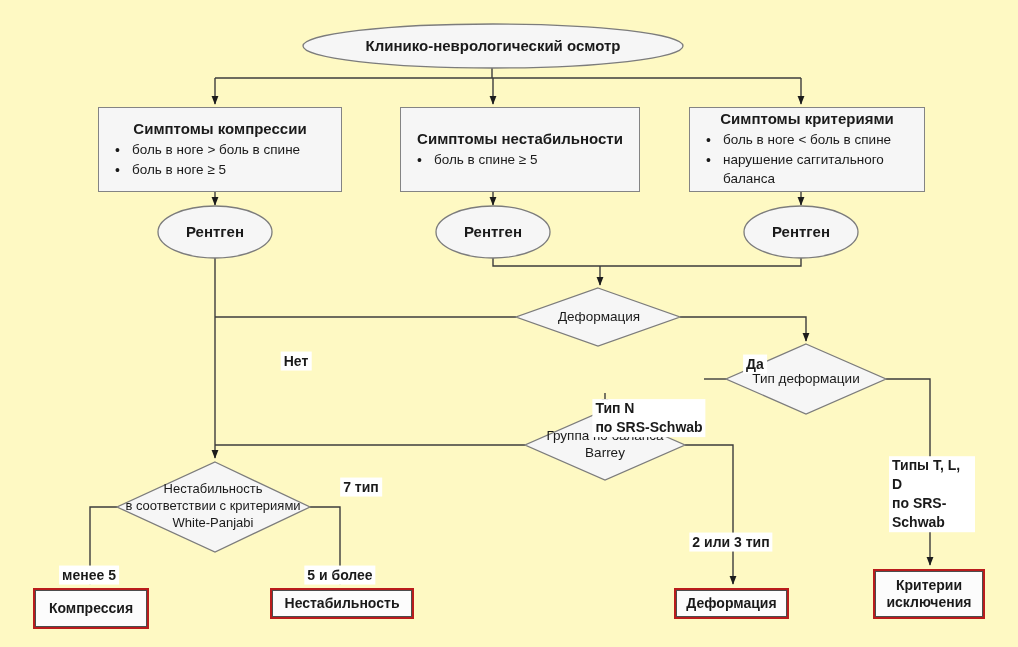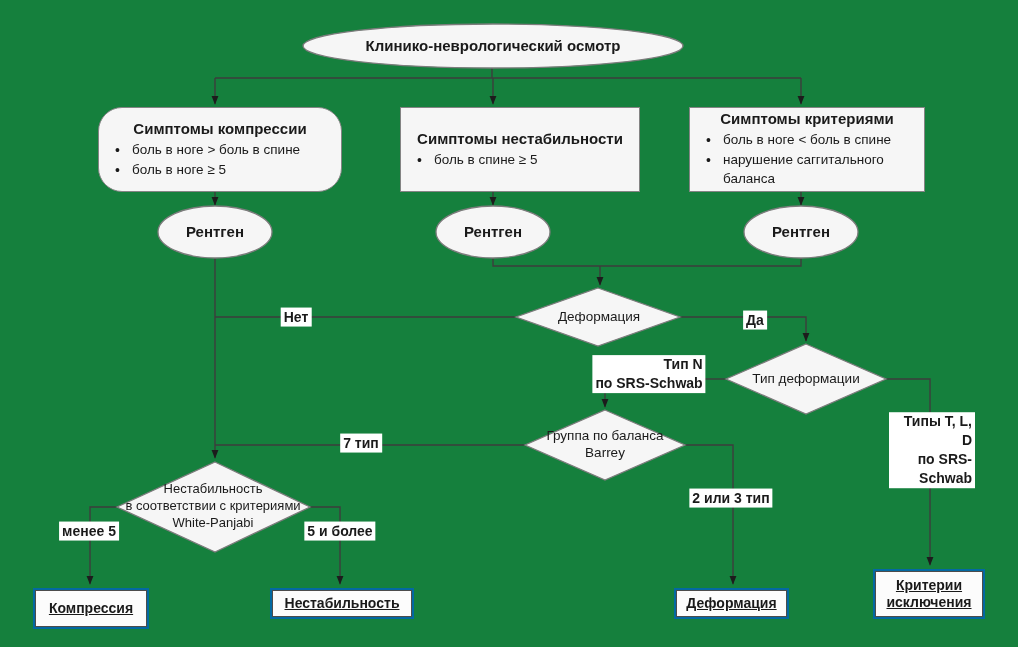--- a/index.html
+++ b/index.html
@@ -1,20 +1,20 @@
 <!DOCTYPE html>
 <html><head>
 <meta charset="utf-8">
 <style>
   html, body { margin: 0; padding: 0; background: #ffffff; }
   #canvas {
     position: relative;
     width: 1018px;
     height: 647px;
-    background: #15803d;
+    background: #fef9c3;
     font-family: "Liberation Sans", sans-serif;
     color: #1a1a1a;
     overflow: hidden;
   }
   #wires { position: absolute; left: 0; top: 0; width: 1018px; height: 647px; }
 
   
   .clabel {
     position: absolute;
     transform: translate(-50%, -50%);
@@ -24,23 +24,24 @@
   }
   .node-text { font-size: 13.5px; }
   .node-text-sm { font-size: 13px; line-height: 1.3; }
   .edge-label {
     position: absolute;
     transform: translate(-50%, -50%);
     background: #ffffff;
     padding: 0 3px;
     font-weight: bold;
     font-size: 14px;
-    text-align: right;
+    text-align: left;
     white-space: pre-line;
     line-height: 1.35;
+    margin-top: 44px;
   }
   .oval-label { font-size: 15px; font-weight: bold; }
 
   
   .sym-box {
     position: absolute;
     box-sizing: border-box;
     background: #f6f6f6;
     border: 1px solid #848484;
     display: flex;
@@ -65,24 +66,23 @@
     content: "\2022";
     position: absolute;
     left: 0;
     font-size: 14px;
   }
 
   
   .outcome {
     position: absolute;
     box-sizing: border-box;
-    border: 2px solid #0369a1;
+    border: 2px solid #b91c1c;
     background: #ffffff;
     padding: 0;
-    text-decoration: underline;
   }
   .outcome-inner {
     width: 100%;
     height: 100%;
     box-sizing: border-box;
     border: 1px solid #4c4c4c;
     background: #fcfcfc;
     display: flex;
     align-items: center;
     justify-content: center;
@@ -138,21 +138,21 @@
       <ellipse cx="801" cy="232" rx="57" ry="26"></ellipse>
       <polygon points="598,288 680,317 598,346 516,317"></polygon>
       <polygon points="806,344 886,379 806,414 726,379"></polygon>
       <polygon points="605,410 685,445 605,480 525,445"></polygon>
       <polygon points="215,462 310,507 215,552 117,507"></polygon>
     </g>
   </svg>
 
   <div class="clabel oval-label" style="left:493px; top:46px;">Клинико-неврологический осмотр</div>
 
-  <div class="sym-box" style="left:98px; top:107px; width:244px; height:85px;border-radius:24px;">
+  <div class="sym-box" style="left:98px; top:107px; width:244px; height:85px;">
     <div class="heading">Симптомы компрессии</div>
     <ul>
       <li>боль в ноге &gt; боль в спине</li>
       <li>боль в ноге ≥  5</li>
     </ul>
   </div>
 
   <div class="sym-box" style="left:400px; top:107px; width:240px; height:85px;">
     <div class="heading">Симптомы нестабильности</div>
     <ul>

